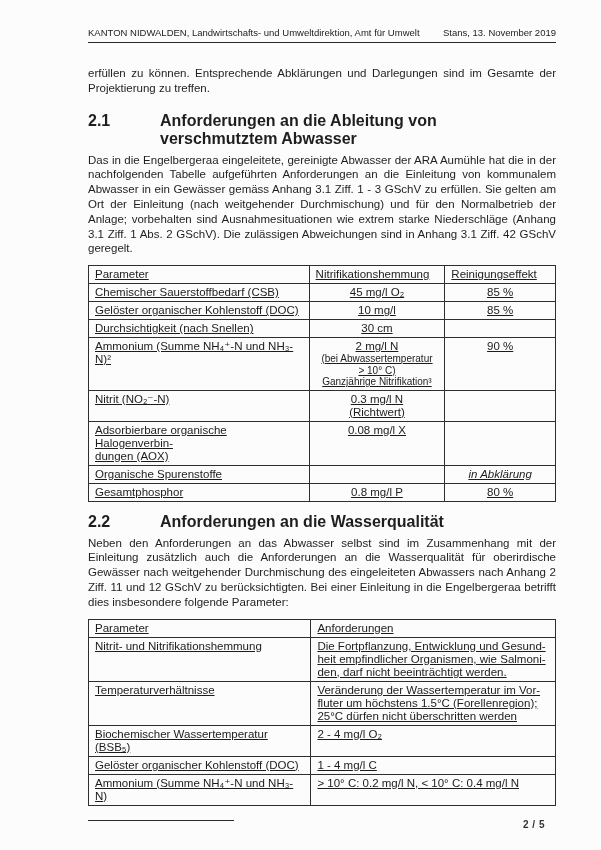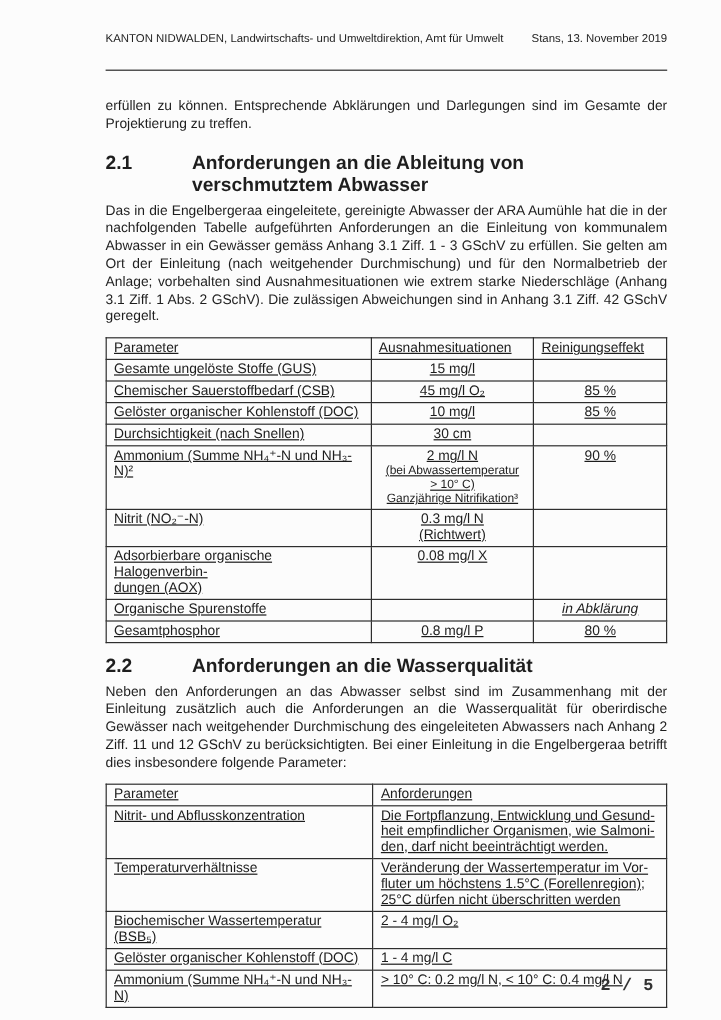--- a/index.html
+++ b/index.html
@@ -11,21 +11,21 @@
     -webkit-font-smoothing:antialiased;
   }
   .page{position:absolute;inset:0;overflow:hidden;}
   .content{margin:0 45px 0 88px;}
 
   
   .doc-header{
     margin-top:27px;
     display:flex;justify-content:space-between;align-items:flex-end;
     border-bottom:1px solid #2a2a2a;
-    padding-bottom:20px;
+    padding-bottom:4px;
     font-size:9.5px;color:#222;
   }
 
   .intro{margin-top:23px;font-size:11.5px;line-height:14.8px;text-align:justify;}
 
   .sec-heading{margin-top:16px;display:flex;font-size:16px;font-weight:bold;}
   .sec-heading .num{width:72px;flex:0 0 72px;}
 
   .para{margin-top:5px;font-size:11.5px;line-height:14.8px;text-align:justify;}
 
@@ -46,21 +46,21 @@
   .t1 col.c1{width:224px;} .t1 col.c2{width:136px;} .t1 col.c3{width:111px;}
   .t2 col.c1{width:224px;} .t2 col.c2{width:247px;}
   .t1 td.c2,.t1 td.c3{text-align:center;}
   .cell-sub{font-size:10px;line-height:11.5px;}
   .it{font-style:italic;}
 
   .fn-sep{margin-top:14px;width:146px;border-top:1px solid #2a2a2a;}
 
   .page-number{
     position:absolute;right:56px;bottom:20px;
-    font-size:14px;font-weight:bold;color:#333;letter-spacing:0.5px;font-family:Liberation Mono, monospace;
+    font-size:10px;font-weight:bold;color:#333;letter-spacing:0.5px;
   }
 </style>
 </head>
 <body>
 
 <div class="page">
   <div class="content">
 
     <div class="doc-header">
       <span>KANTON NIDWALDEN, Landwirtschafts- und Umweltdirektion, Amt für Umwelt</span>
@@ -77,27 +77,22 @@
 
     <table class="t1">
       <colgroup>
           <col class="c1">
           <col class="c2">
           <col class="c3">
         </colgroup>
       <tbody>
           <tr>
         <th>Parameter</th>
-        <th>Ausnahmesituationen</th>
+        <th>Nitrifikationshemmung</th>
         <th>Reinigungseffekt</th>
-      </tr>
-      <tr>
-        <td>Gesamte ungelöste Stoffe (GUS)</td>
-        <td class="c2">15 mg/l</td>
-        <td class="c3"></td>
       </tr>
       <tr>
         <td>Chemischer Sauerstoffbedarf (CSB)</td>
         <td class="c2">45 mg/l O₂</td>
         <td class="c3">85 %</td>
       </tr>
       <tr>
         <td>Gelöster organischer Kohlenstoff (DOC)</td>
         <td class="c2">10 mg/l</td>
         <td class="c3">85 %</td>
@@ -149,21 +144,21 @@
       <colgroup>
           <col class="c1">
           <col class="c2">
         </colgroup>
       <tbody>
           <tr>
         <th>Parameter</th>
         <th>Anforderungen</th>
       </tr>
       <tr>
-        <td>Nitrit- und Abflusskonzentration</td>
+        <td>Nitrit- und Nitrifikationshemmung</td>
         <td>Die Fortpflanzung, Entwicklung und Gesund-
 heit empfindlicher Organismen, wie Salmoni-
 den, darf nicht beeinträchtigt werden.</td>
       </tr>
       <tr>
         <td>Temperaturverhältnisse</td>
         <td>Veränderung der Wassertemperatur im Vor-
 fluter um höchstens 1.5°C (Forellenregion);
 25°C dürfen nicht überschritten werden</td>
       </tr>

